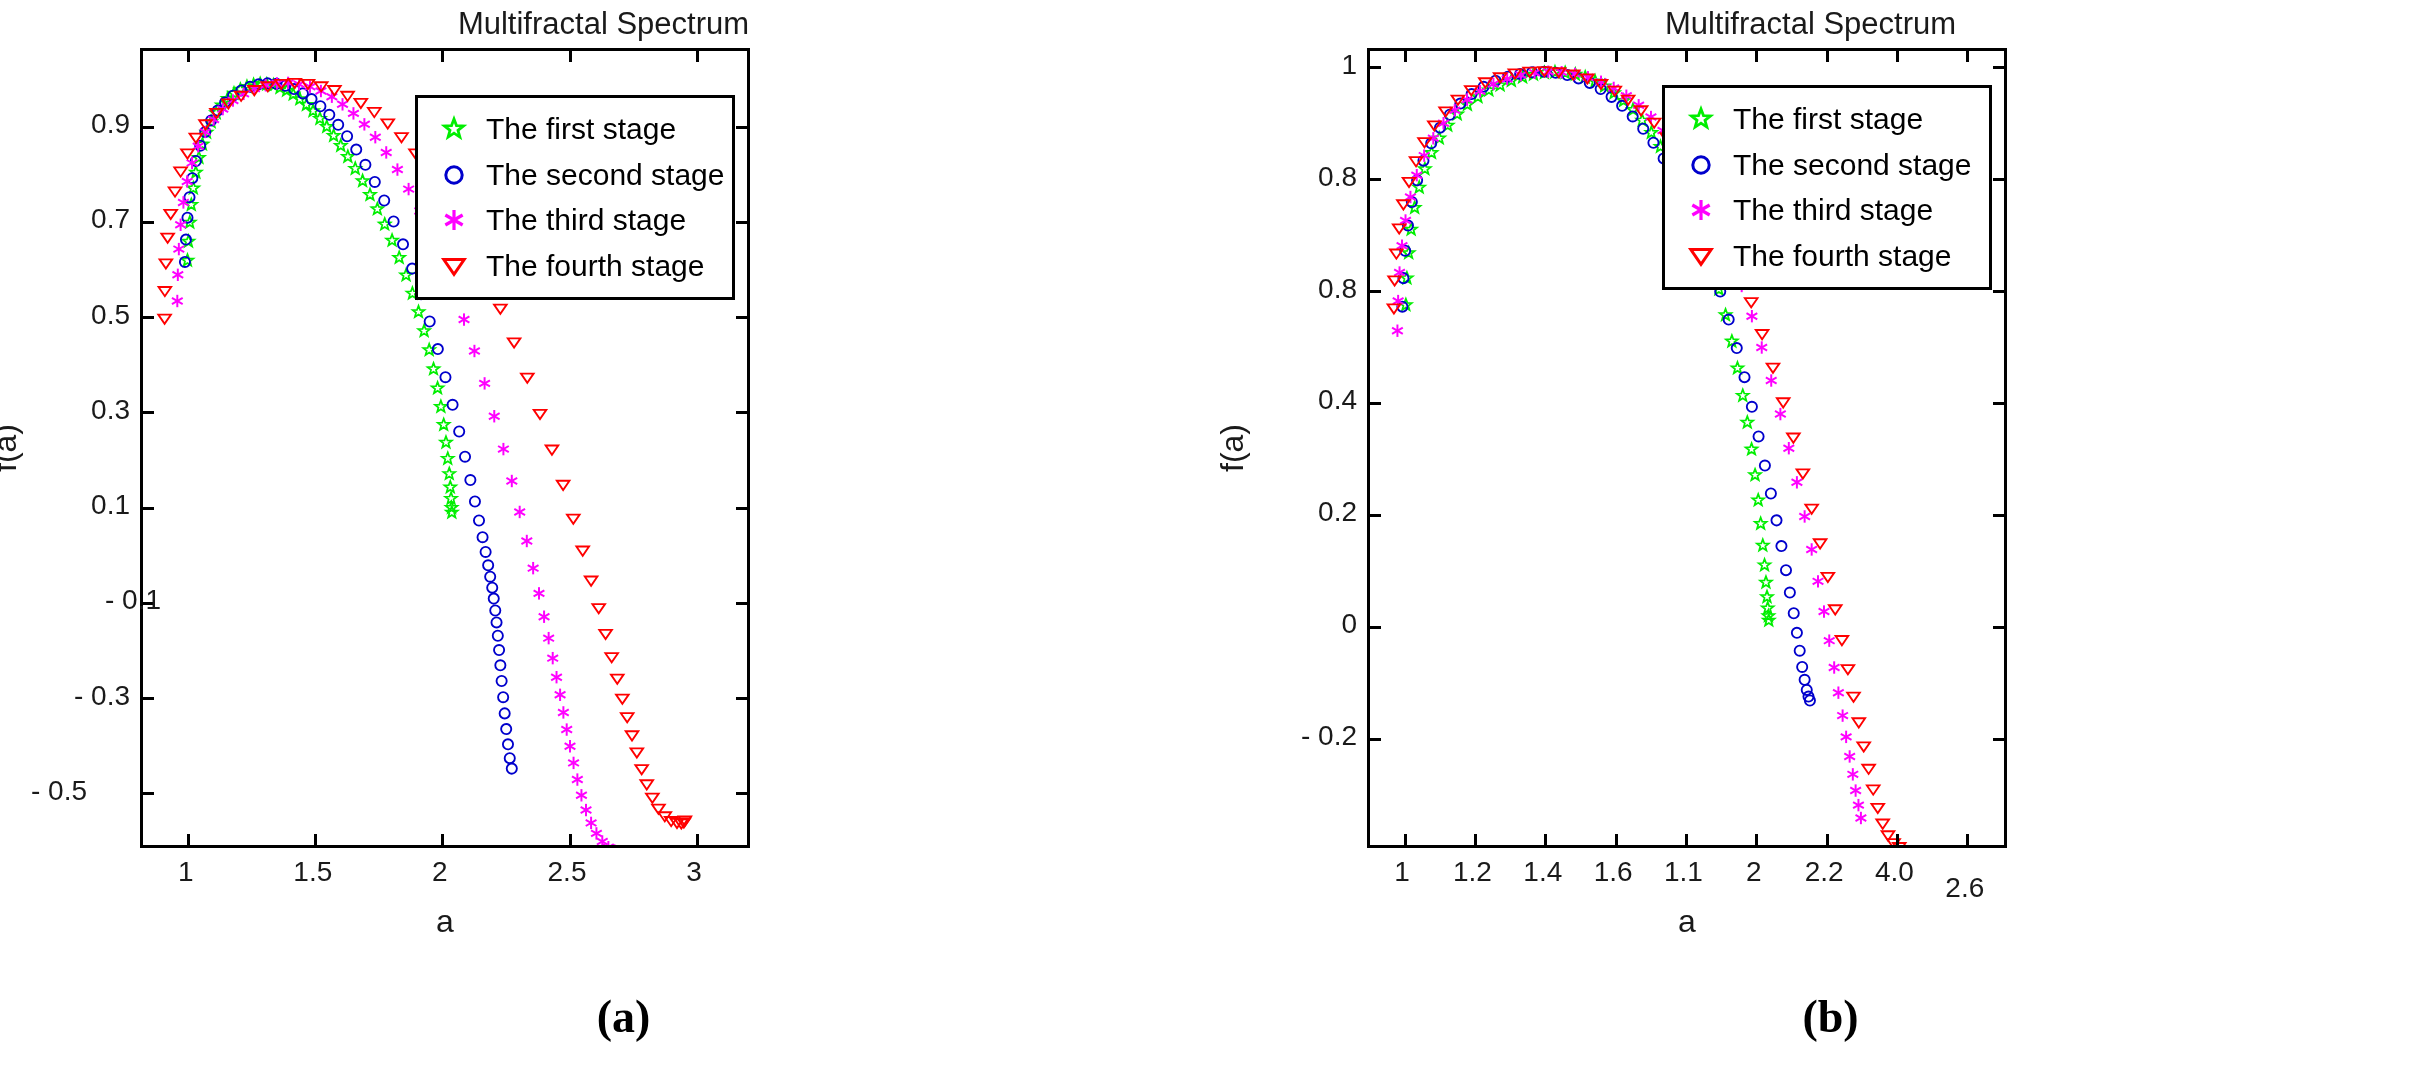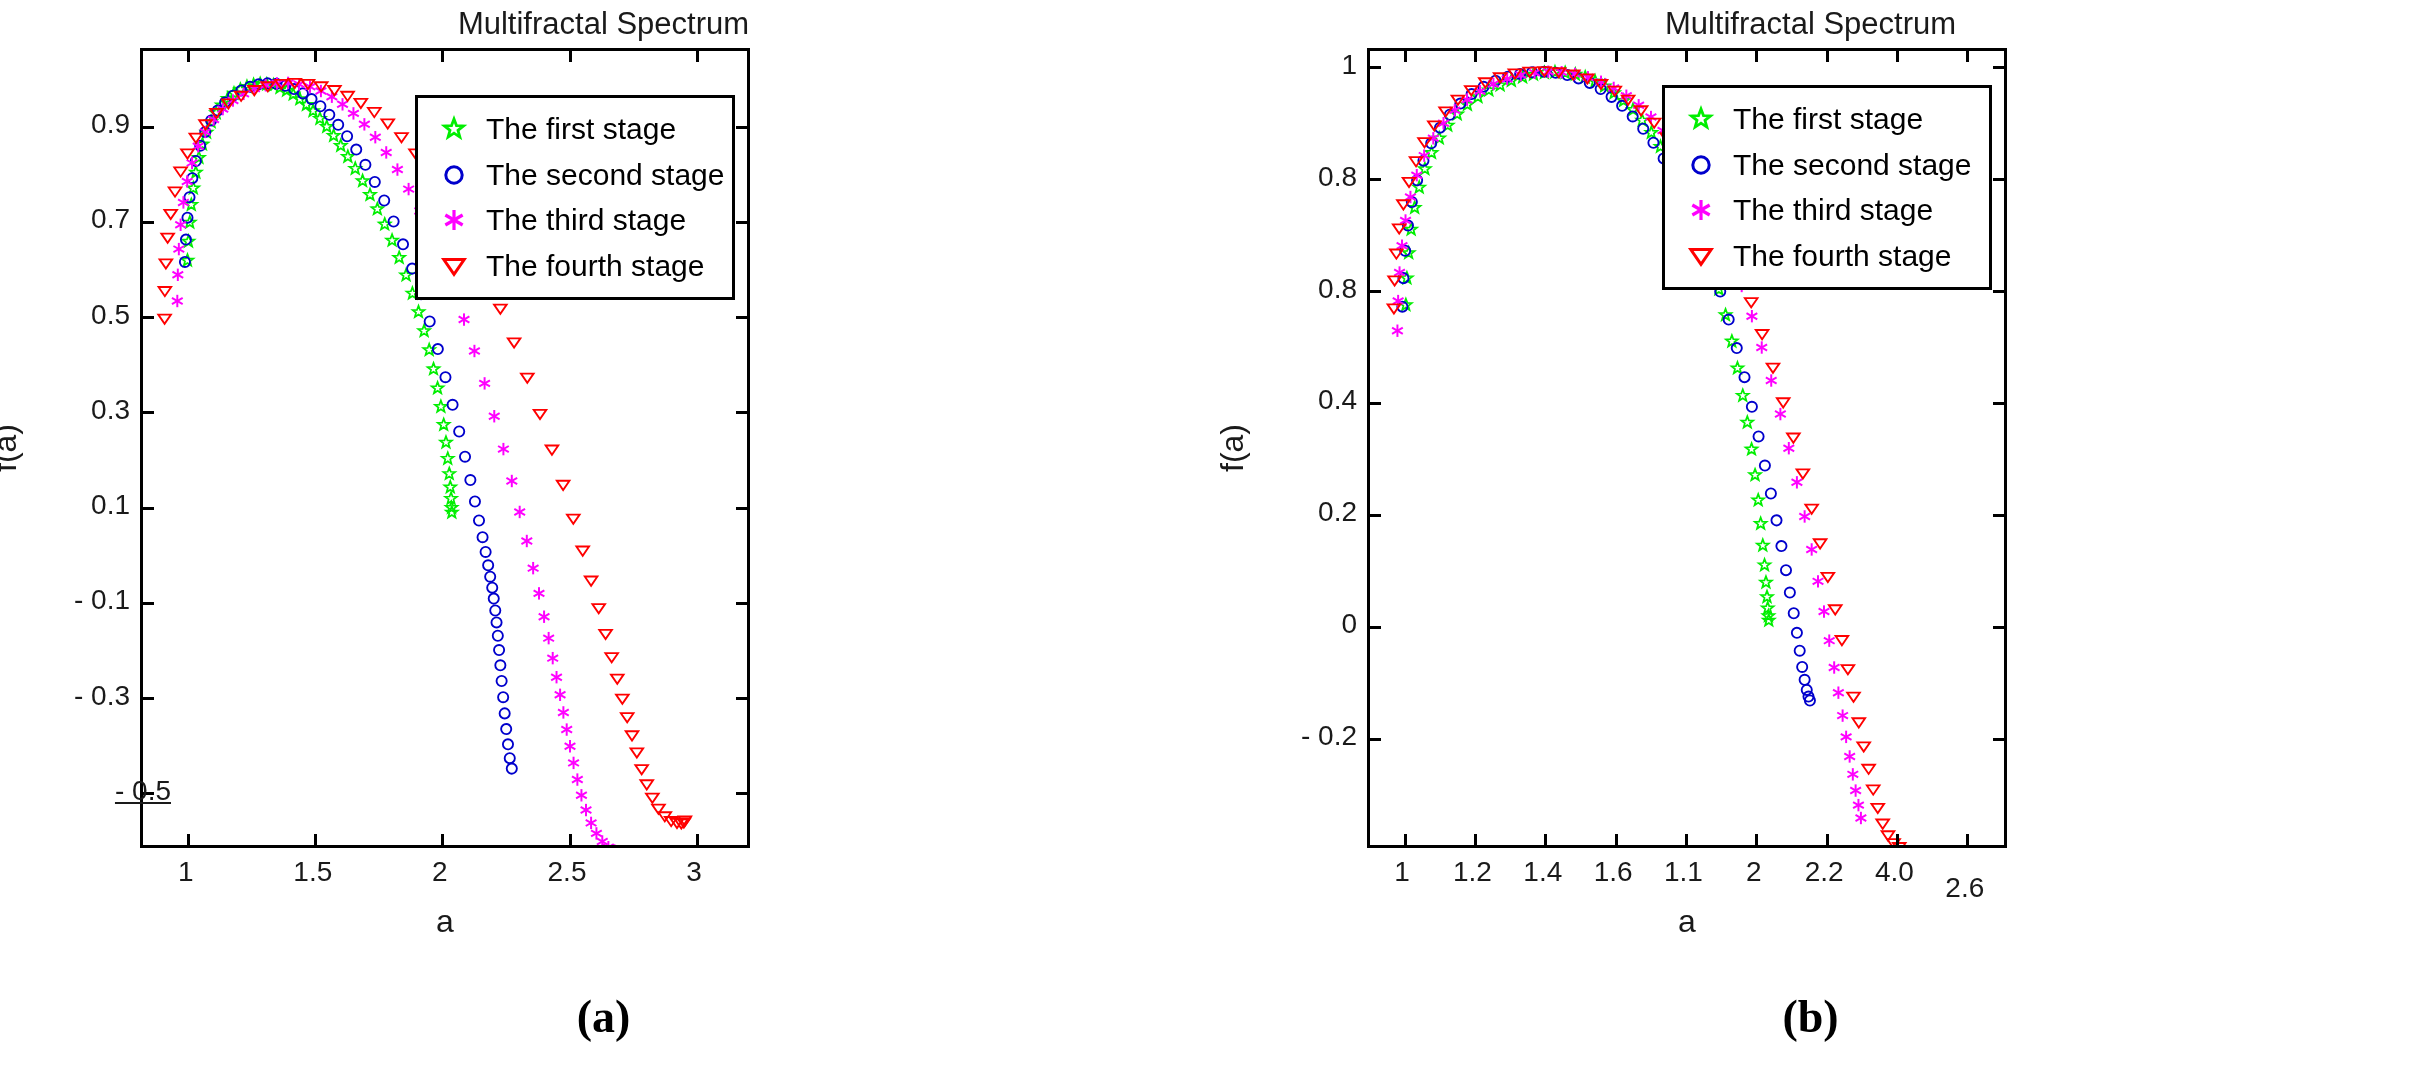--- a/index.html
+++ b/index.html
@@ -18,20 +18,21 @@
     display: flex;
     width: 2415px;
     height: 1073px;
     box-sizing: border-box;
   }
   .panel {
     position: relative;
     width: 1207px;
     height: 897px;
     box-sizing: border-box;
+    padding-left: 20px;
   }
   .chart-title {
     position: absolute;
     left: 0;
     right: 0;
     text-align: center;
     font-size: 31px;
     color: #1a1a1a;
     font-family: "Liberation Sans", sans-serif;
     letter-spacing: 0px;
@@ -701,23 +702,23 @@
           </div>
           <div class="legend-text">The fourth stage</div>
         </div>
       </div>
     <div class="subfig-label" style="top:990px;">(a)</div>
   <div class="ytick-label" style="top: 124.19px; right: 1077px;">0.9</div>
       <div class="ytick-label" style="top: 219.429px; right: 1077px;">0.7</div>
       <div class="ytick-label" style="top: 314.667px; right: 1077px;">0.5</div>
       <div class="ytick-label" style="top: 409.905px; right: 1077px;">0.3</div>
       <div class="ytick-label" style="top: 505.143px; right: 1077px;">0.1</div>
-      <div class="ytick-label" style="top: 600.381px; right: 1077px;">- 0.1</div>
+      <div class="ytick-label" style="top: 600.381px; right: 1046px;">- 0.1</div>
       <div class="ytick-label" style="top: 695.619px; right: 1077px;">- 0.3</div>
-      <div class="ytick-label" style="top: 790.857px; right: 1036px; text-decoration: underline;">- 0.5</div>
+      <div class="ytick-label" style="top: 790.857px; right: 1120px;">- 0.5</div>
       <div class="xtick-label" style="left: 185.75px; top: 856px;">1</div>
       <div class="xtick-label" style="left: 312.833px; top: 856px;">1.5</div>
       <div class="xtick-label" style="left: 439.917px; top: 856px;">2</div>
       <div class="xtick-label" style="left: 567px; top: 856px; text-align: center;">2.5</div>
       <div class="xtick-label" style="left: 694.083px; top: 856px;">3</div>
     </div>
 
   <div class="panel" id="panelB">
     <div class="chart-title" id="titleB" style="top:6px;">Multifractal Spectrum</div>
     <div class="plot-box" id="plotboxB" style="left:160px; top:48px; width:640px; height:800px;">

